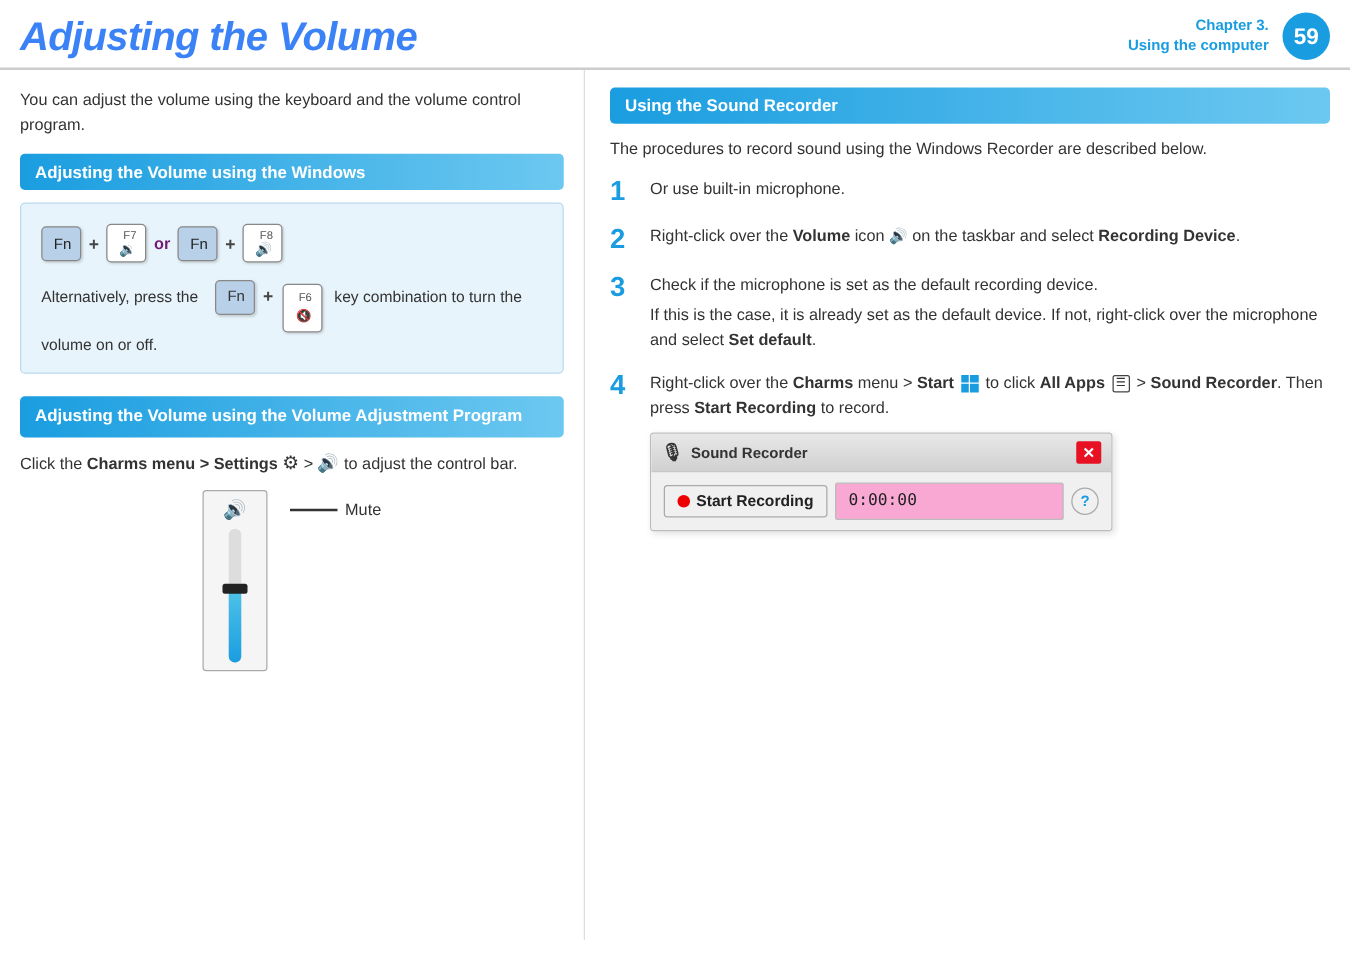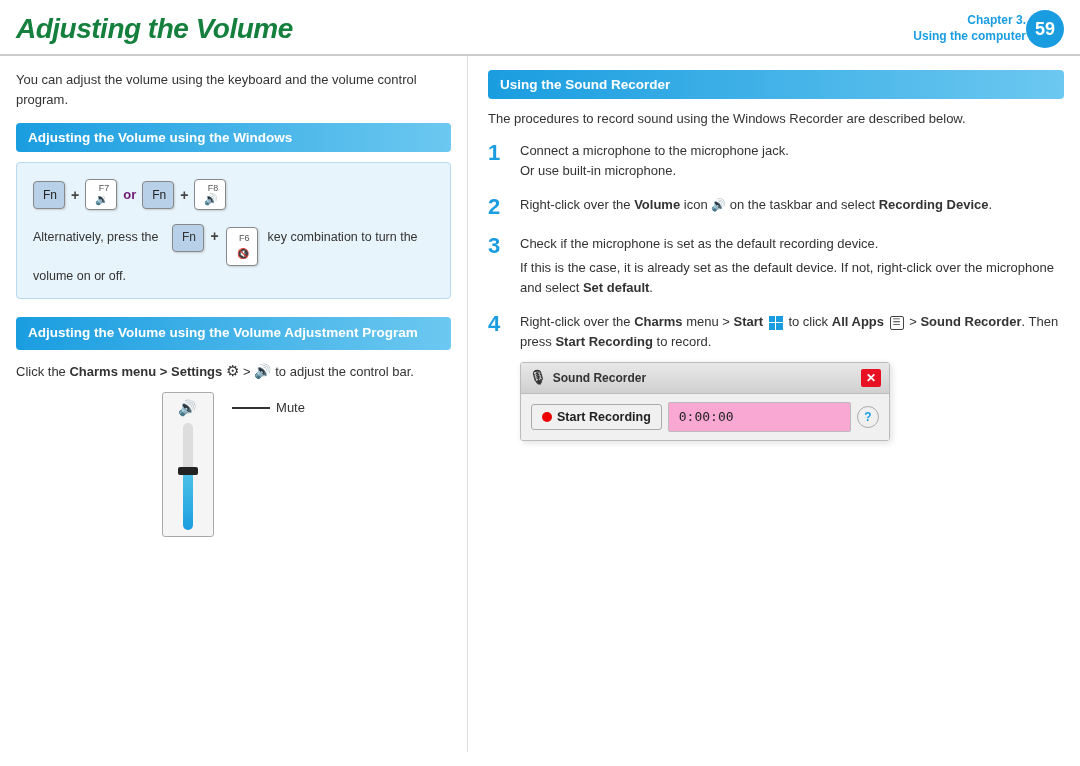--- a/index.html
+++ b/index.html
@@ -15,30 +15,30 @@
 
     
     .header {
       display: flex;
       align-items: center;
       justify-content: space-between;
       padding: 10px 16px 6px 16px;
       border-bottom: 2px solid #ccc;
     }
     .header-title {
-      font-size: 28px;
+      font-size: 32px;
       font-weight: 900;
-      color: #15803d;
+      color: #3b82f6;
       font-style: italic;
       letter-spacing: -0.5px;
     }
     .chapter-info {
       display: flex;
       align-items: center;
-      gap: 0;
+      gap: 11px;
     }
     .chapter-text {
       text-align: right;
       font-size: 12px;
       color: #1a9de0;
       line-height: 1.3;
       font-weight: 600;
     }
     .chapter-circle {
       background: #1a9de0;
@@ -434,21 +434,20 @@
 
   <div class="right-col">
     <div class="section-header-blue">Using the Sound Recorder</div>
     <p style="font-size:13px;color:#333;margin-bottom:12px;line-height:1.55;">The procedures to record sound using the Windows Recorder are described below.</p>
 
     <div class="step-list">
 
       <div class="step-item">
         <div class="step-number">1</div>
         <div class="step-content">
-          <div>Connect a microphone to the microphone jack.</div>
           <div>Or use built-in microphone.</div>
         </div>
       </div>
 
       <div class="step-item">
         <div class="step-number">2</div>
         <div class="step-content">
           Right-click over the <b>Volume</b> icon <span style="font-size:12px;">🔊</span> on the taskbar and select <b>Recording Device</b>.
         </div>
       </div>

